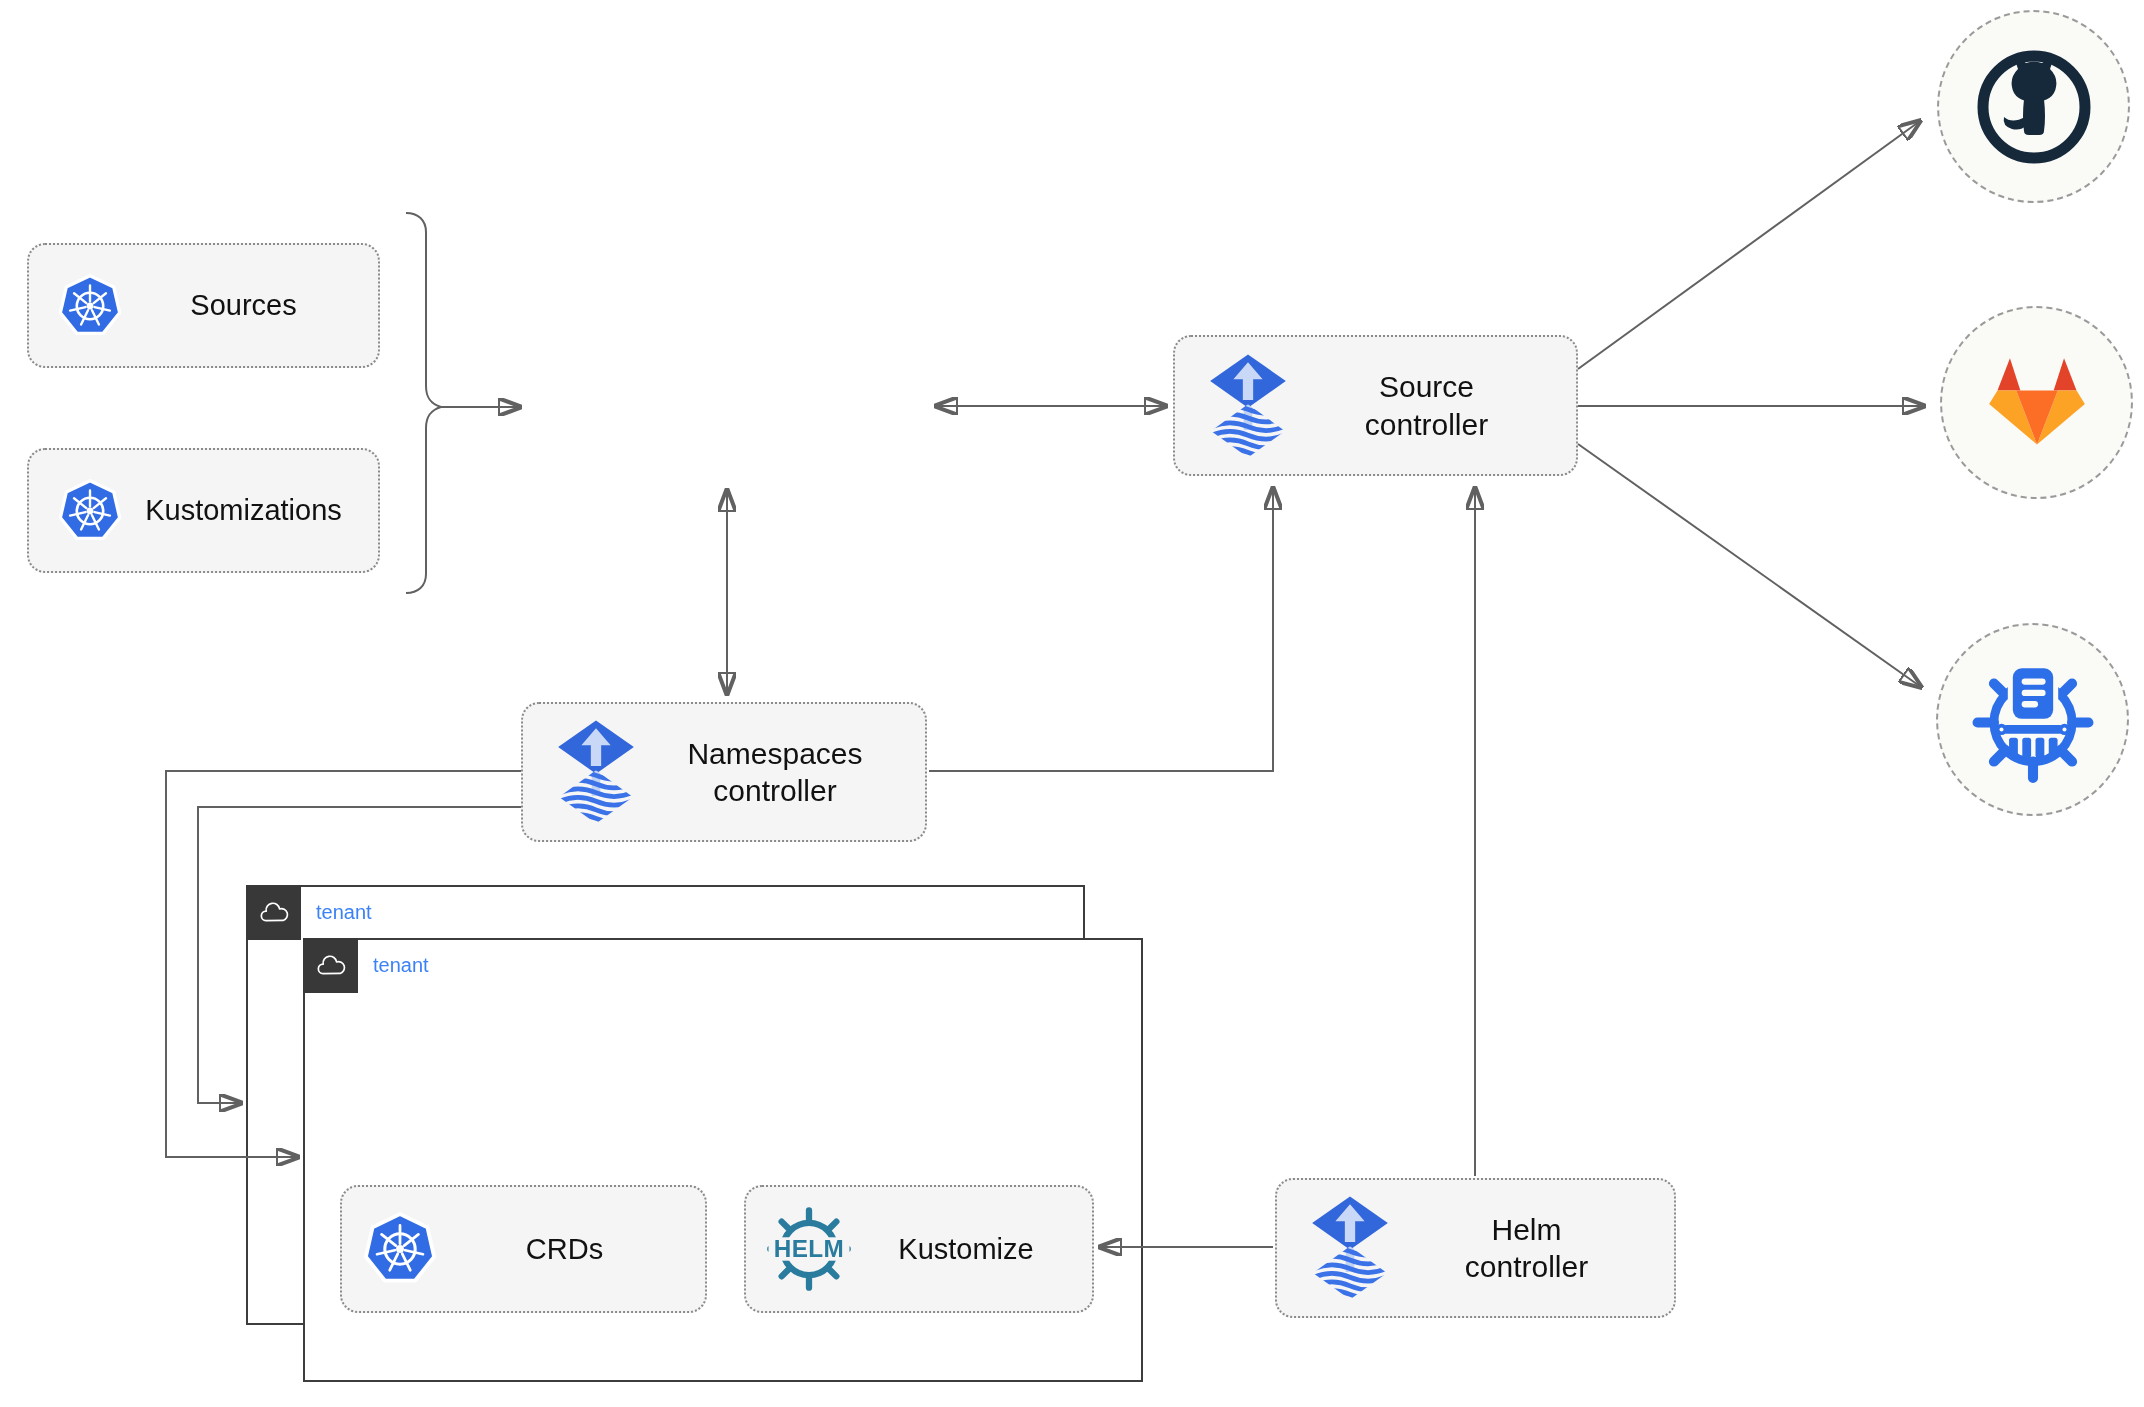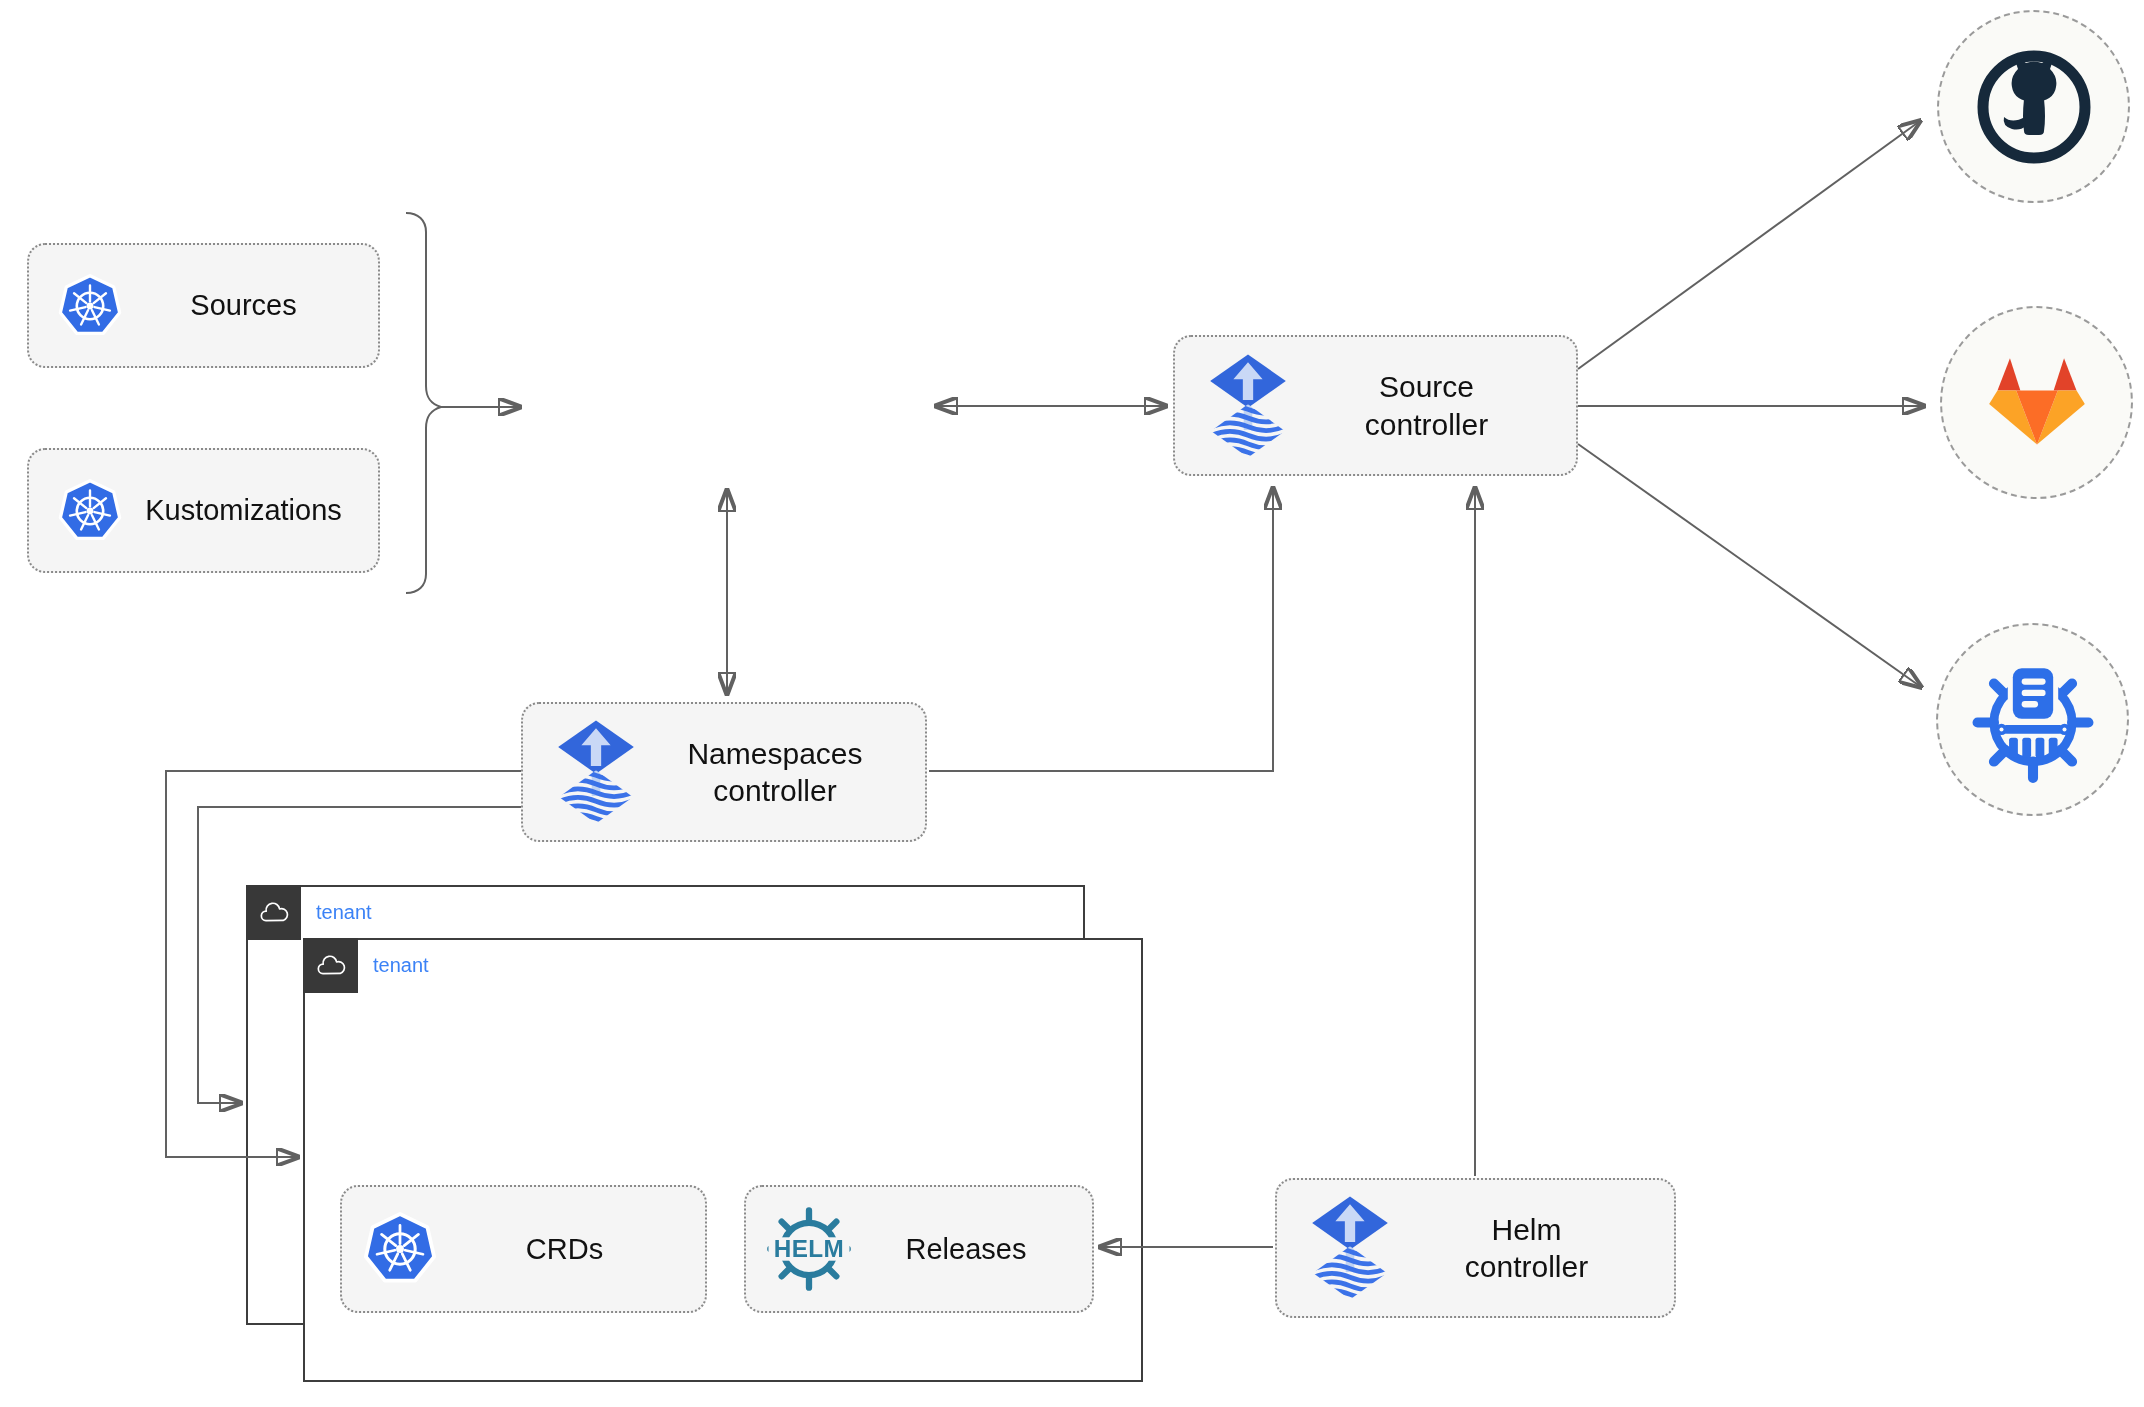--- a/index.html
+++ b/index.html
@@ -217,21 +217,21 @@
   <div class="node" style="left:340px;top:1185px;width:367px;height:128px">
     <svg class="ic-k8s-md">
         <use href="#sym-k8s"></use>
       </svg>
     <div class="node-label lbl-md">CRDs</div>
   </div>
   <div class="node" style="left:744px;top:1185px;width:350px;height:128px">
     <svg class="ic-helm">
         <use href="#sym-helm"></use>
       </svg>
-    <div class="node-label lbl-md">Releases</div>
+    <div class="node-label lbl-md">Kustomize</div>
   </div>
 
   <svg id="connectors" viewBox="0 0 2144 1407">
     <defs>
       <marker id="ah" viewBox="0 0 12 9" refX="11" refY="4.5" markerWidth="12" markerHeight="9" orient="auto-start-reverse">
         <path d="M0,0 L12,4.5 L0,9 Z" fill="#616161" stroke="none"></path>
       </marker>
     </defs>
     <path d="M406,213 C418,213 426,220 426,232 V386 C426,398 431,404 441,407 C431,410 426,416 426,428 V574 C426,586 418,593 406,593"></path>
     <path d="M441,407 L520,407" marker-end="url(#ah)"></path>

